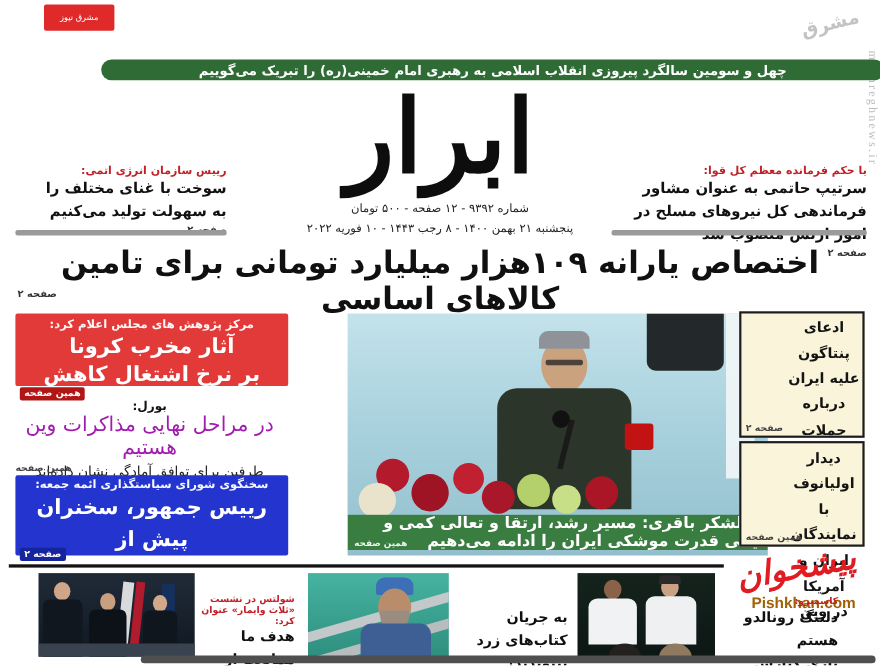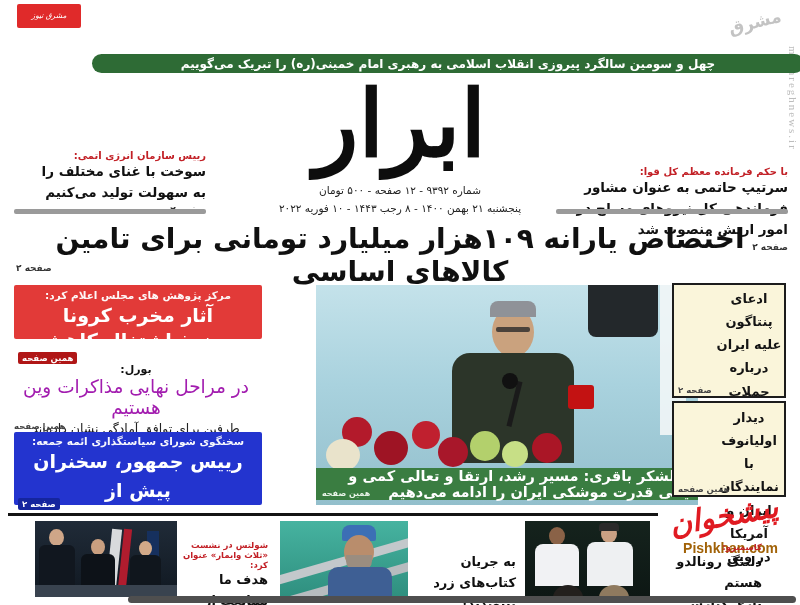--- a/index.html
+++ b/index.html
@@ -52,56 +52,56 @@
   .pishkhan-site{color:#a16207;font-size:14px;font-weight:bold;font-family:"Liberation Sans",sans-serif;direction:ltr;}
   .dark-line{background:#141414;height:3px;}
   .bottom-bar{background:#4f4f4f;height:7px;border-radius:4px;}
   .circle{border-radius:50%;}
 </style>
 </head>
 <body>
 
 <div id="page">
 
-  <div class="abs badge" style="left:17px;top:4px;width:64px;height:24px;font-style:italic;">
+  <div class="abs badge" style="left:40px;top:4px;width:64px;height:24px;">
     <span>مشرق نیوز</span>
   </div>
 
   <div class="abs wm-logo" style="right:18px;top:12px;">مشرق</div>
   <div class="abs wm-vert" style="right:1px;top:46px;height:230px;">mashreghnews.ir</div>
 
   <div class="abs green-banner" style="left:45px;top:54px;width:712px;height:19px;">
     <span>چهل و سومین سالگرد پیروزی انقلاب اسلامی به رهبری امام خمینی(ره) را تبریک می‌گوییم</span>
   </div>
 
   <div class="abs masthead" style="left:250px;top:78px;width:300px;height:100px;">ابرار</div>
   <div class="abs dateline rtl" style="left:230px;top:181px;width:340px;">
     <div>شماره ۹۳۹۲ - ۱۲ صفحه - ۵۰۰ تومان</div>
     <div>پنجشنبه ۲۱ بهمن ۱۴۰۰ - ۸ رجب ۱۴۴۳ - ۱۰ فوریه ۲۰۲۲</div>
   </div>
 
-  <div class="abs rtl" style="right:12px;top:150px;width:232px;text-align:right;margin-top:16px;">
+  <div class="abs rtl" style="right:12px;top:150px;width:232px;text-align:right;">
     <div class="kicker-red">با حکم فرمانده معظم کل قوا:</div>
     <div class="ear-title">سرتیپ حاتمی به عنوان مشاور فرماندهی کل نیروهای مسلح در امور ارتش منصوب شد</div>
     <div class="page-sm" style="margin-top:2px;">صفحه ۲</div>
   </div>
   <div class="abs gray-rule" style="right:12px;top:209px;width:232px;"></div>
 
   <div class="abs rtl" style="left:14px;top:150px;width:192px;text-align:right;">
     <div class="kicker-red">رییس سازمان انرژی اتمی:</div>
     <div class="ear-title">سوخت با غنای مختلف را</div>
     <div class="ear-title">به سهولت تولید می‌کنیم</div>
     <div class="page-sm" style="margin-top:2px;">صفحه ۲</div>
   </div>
   <div class="abs gray-rule" style="left:14px;top:209px;width:192px;"></div>
 
   <div class="abs lead-h rtl" style="left:10px;top:222px;width:780px;">اختصاص یارانه ۱۰۹هزار میلیارد تومانی برای تامین کالاهای اساسی</div>
   <div class="abs page-sm" style="left:16px;top:263px;">صفحه ۲</div>
 
-  <div class="abs redbox" style="left:14px;top:285px;width:248px;height:54px;padding-top:4px;">
+  <div class="abs redbox" style="left:14px;top:285px;width:248px;height:66px;padding-top:4px;">
     <div class="box-kicker">مرکز پژوهش های مجلس اعلام کرد:</div>
     <div class="box-title">آثار مخرب کرونا</div>
     <div class="box-title" style="margin-top:-4px;">بر نرخ اشتغال کاهش یافت</div>
   </div>
   <div class="abs tab-label" style="left:18px;top:352px;background:#b01616;padding:1px 4px;border-radius:2px;">همین صفحه</div>
 
   <div class="abs rtl" style="left:8px;top:363px;width:256px;">
     <div class="whitebox-kicker">بورل:</div>
     <div class="whitebox-title">در مراحل نهایی مذاکرات وین هستیم</div>
     <div class="whitebox-sub" style="margin-top:3px;">طرفین برای توافق آمادگی نشان داده‌اند</div>

